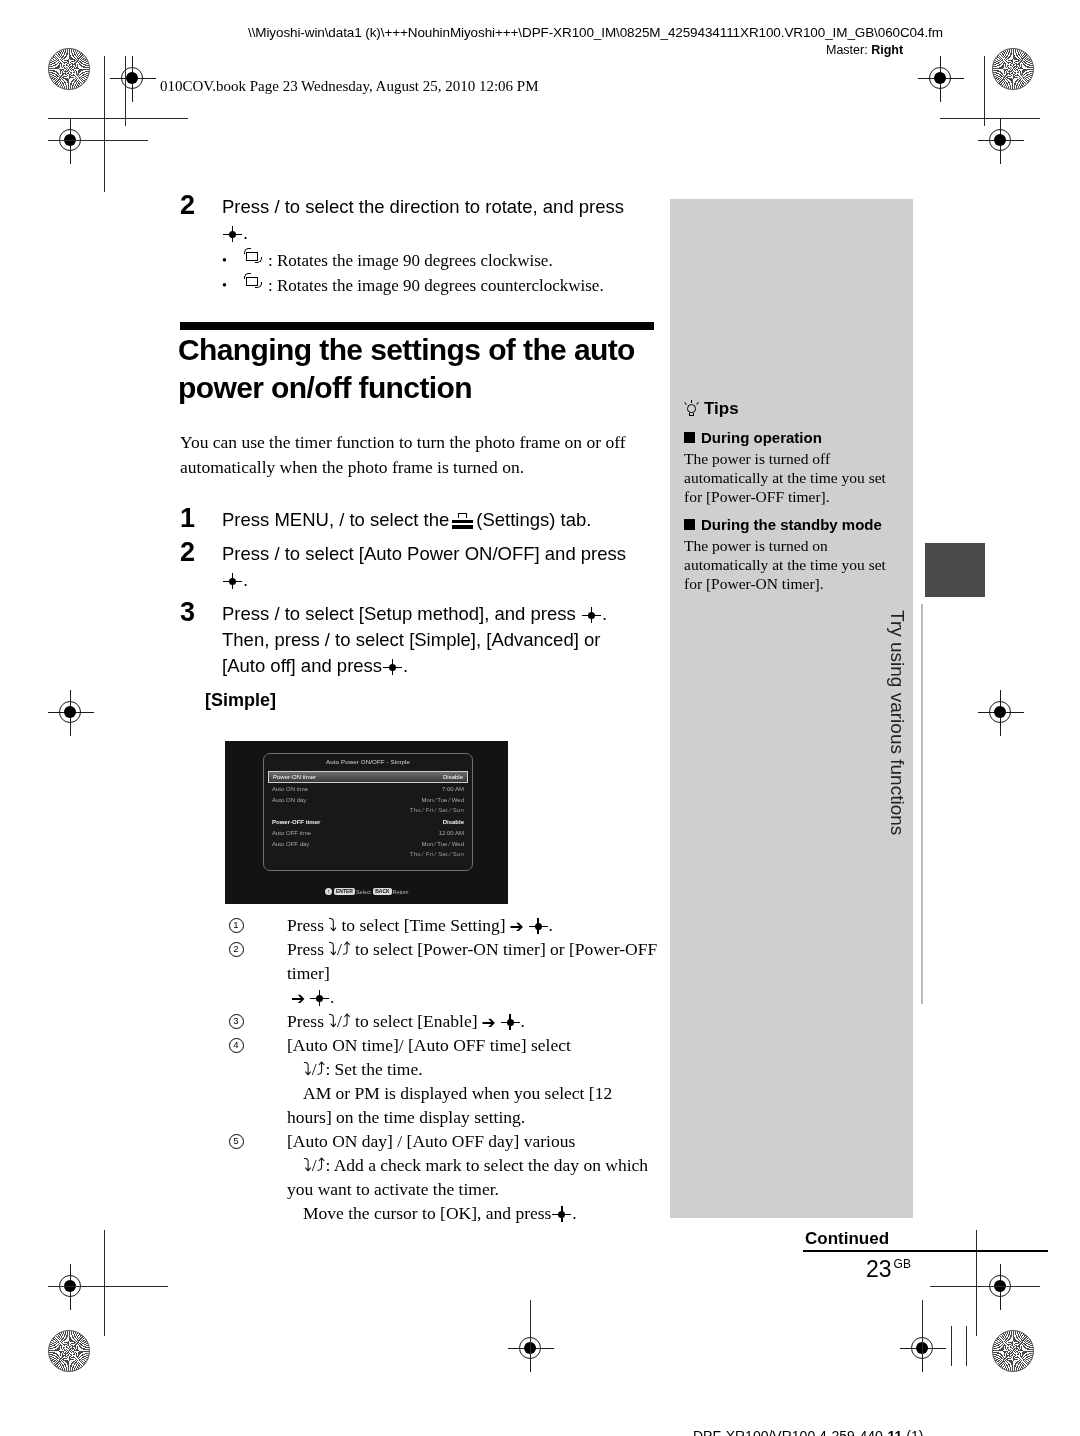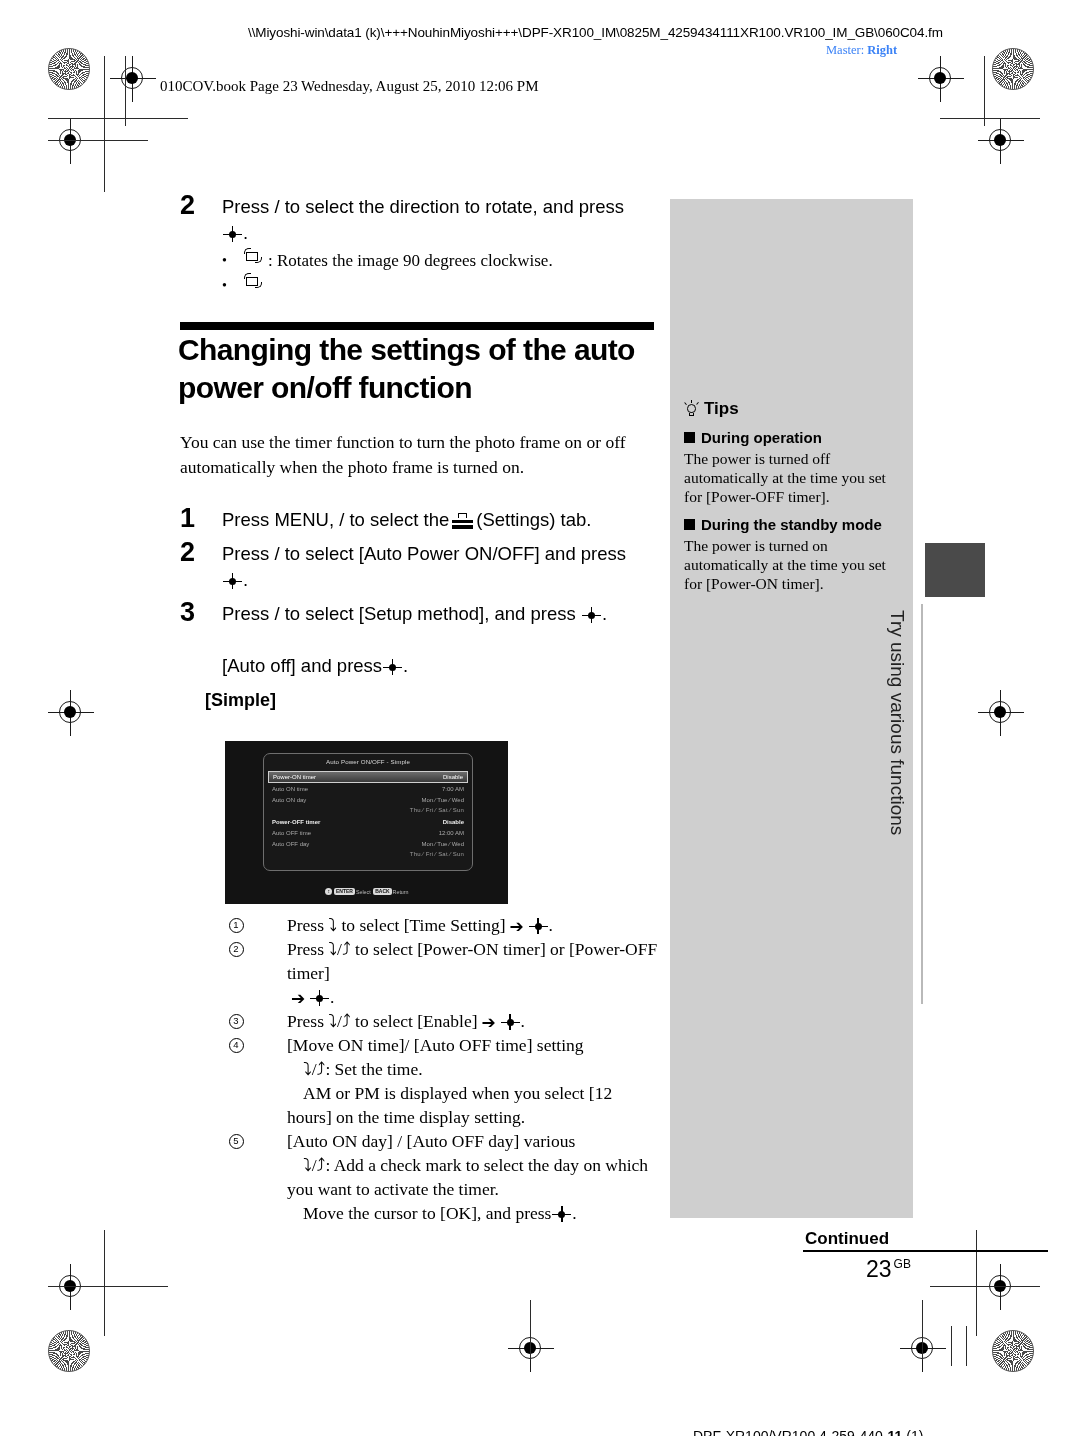--- a/index.html
+++ b/index.html
@@ -74,23 +74,23 @@
     font-family: "Liberation Sans", sans-serif;
     font-size: 13.5px;
     letter-spacing: -0.1px;
     color: #000;
     white-space: nowrap;
   }
   .master-line {
     position: absolute;
     left: 826px;
     top: 43px;
-    font-family: Liberation Serif, serif;
+    font-family: Liberation Sans, sans-serif;
     font-size: 12.5px;
-    color: #3b82f6;
+    color: #000000;
     white-space: nowrap;
   }
   .master-line b { font-weight: bold; }
 
   .bookline {
     position: absolute;
     left: 160px;
     top: 78px;
     font-family: "Liberation Serif", serif;
     font-size: 15px;
@@ -683,20 +683,21 @@
         </span>
       <span>: Rotates the image 90 degrees clockwise.</span>
     </div>
     <div class="bl">
       <span class="bullet-dot">•</span>
       <span class="rot-icon">
           <span class="arc-l"></span>
           <span class="sq"></span>
           <span class="arc-r"></span>
         </span>
+      <span>: Rotates the image 90 degrees counterclockwise.</span>
     </div>
   </div>
 </div>
 
 <div class="head-rule"></div>
 <div class="big-head">Changing the settings of the auto power on/off function</div>
 
 <div class="intro-para">You can use the timer function to turn the photo frame on or off automatically when the photo frame is turned on.</div>
 
 <div style="position:absolute; left:180px; top:503px; width:480px;">
@@ -713,21 +714,21 @@
     <div class="step-body">
       <span>Press  /  to select [Auto Power ON/OFF] and press</span><br>
       <span class="enter-key"><span class="eh"></span><span class="ev"></span><span class="ec"></span></span><span>.</span>
     </div>
   </div>
 
   <div class="step" style="margin-top:4px;">
     <div class="step-num">3</div>
     <div class="step-body">
       <span>Press  /  to select [Setup method], and press</span>&nbsp;<span class="enter-key"><span class="eh"></span><span class="ev"></span><span class="ec"></span></span><span>.</span><br>
-      <br>
+      <span>Then, press  /  to select [Simple],  [Advanced] or</span><br>
       <span>[Auto off] and press</span><span class="enter-key"><span class="eh"></span><span class="ev"></span><span class="ec"></span></span><span>.</span>
     </div>
   </div>
 </div>
 
 <div class="simple-label">[Simple]</div>
 
 <div class="lcd">
   <div class="lcd-panel">
     <div class="lcd-title">Auto Power ON/OFF - Simple</div>
@@ -793,21 +794,21 @@
   <div class="ci">
     <div class="cnum"><span>3</span></div>
     <div class="citext">
       <span>Press </span><span>⤵/⤴</span><span> to select [Enable]</span><span class="arrow-right">➔</span><span class="enter-key"><span class="eh"></span><span class="ev"></span><span class="ec"></span></span><span>.</span>
     </div>
   </div>
 
   <div class="ci">
     <div class="cnum"><span>4</span></div>
     <div class="citext">
-      <span>[Move ON time]/ [Auto OFF time] setting</span><br>
+      <span>[Auto ON time]/ [Auto OFF time] select</span><br>
       <span class="sub-line"><span>⤵/⤴</span><span>:  Set the time.</span></span><br>
       <span class="sub-line">AM or PM is displayed when you select [12 hours] on the time display setting.</span>
     </div>
   </div>
 
   <div class="ci">
     <div class="cnum"><span>5</span></div>
     <div class="citext">
       <span>[Auto ON day] / [Auto OFF day] various</span><br>
       <span class="sub-line"><span>⤵/⤴</span><span>: Add a check mark to select the day on which you want to activate the timer.</span></span><br>

